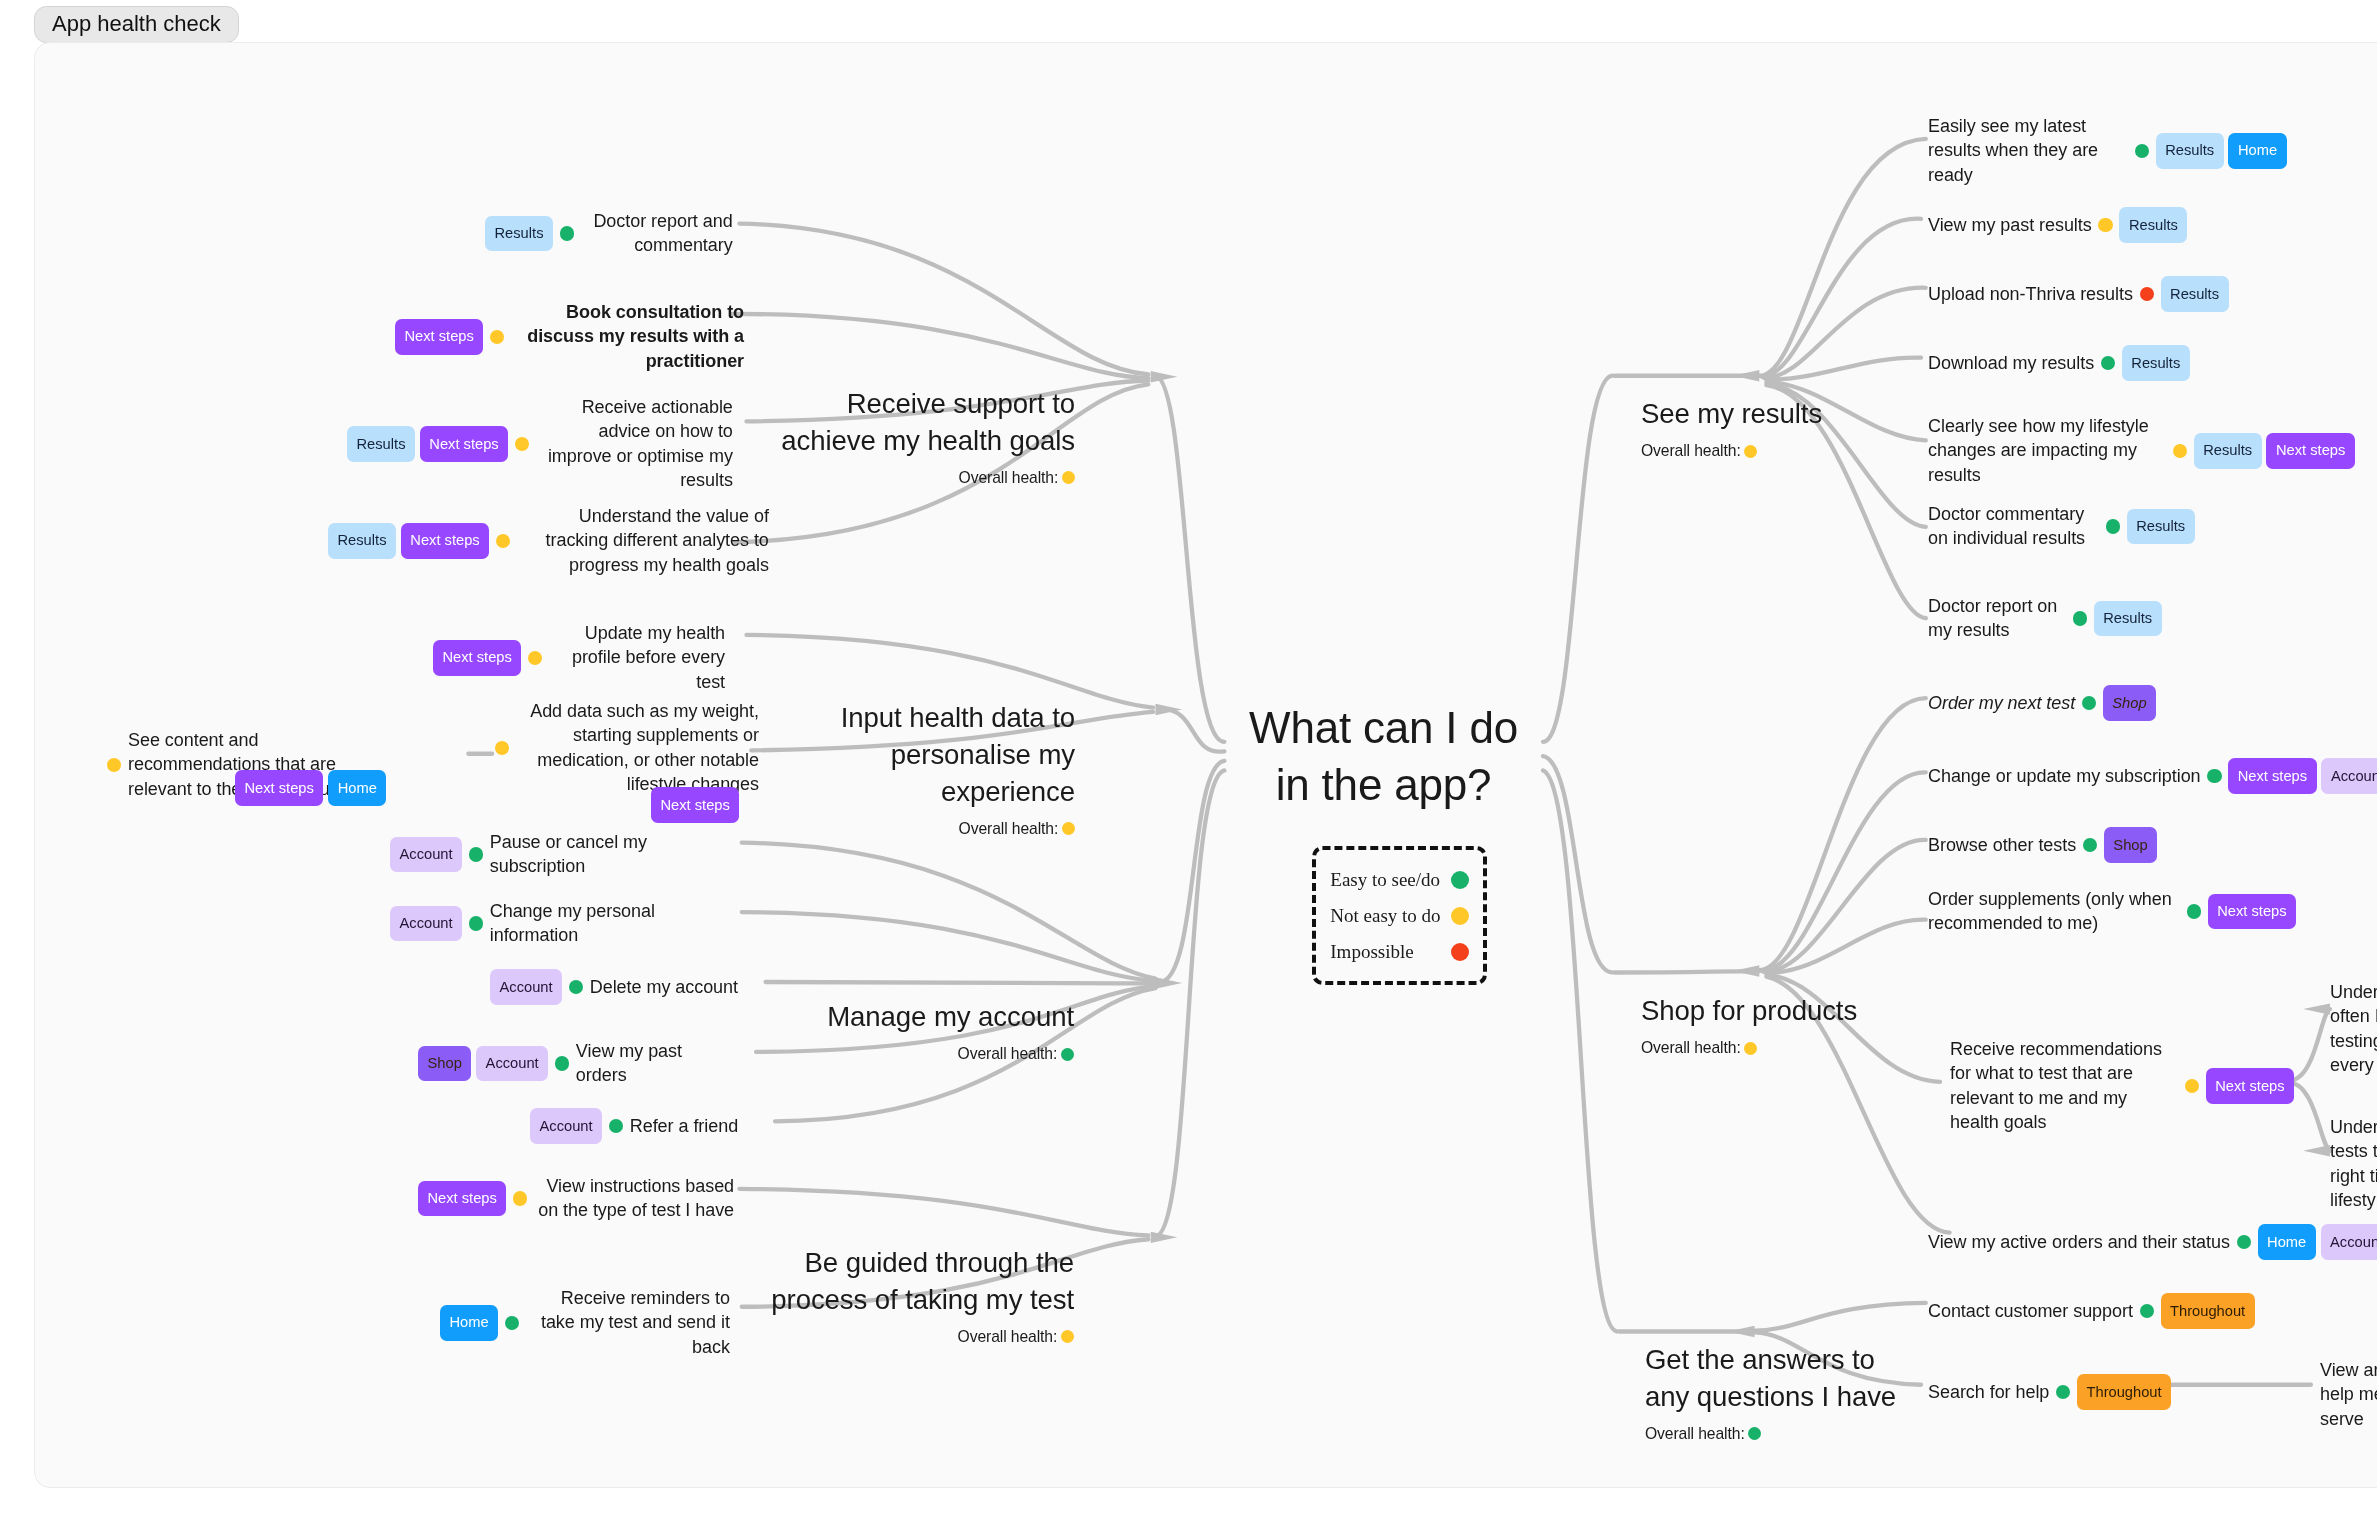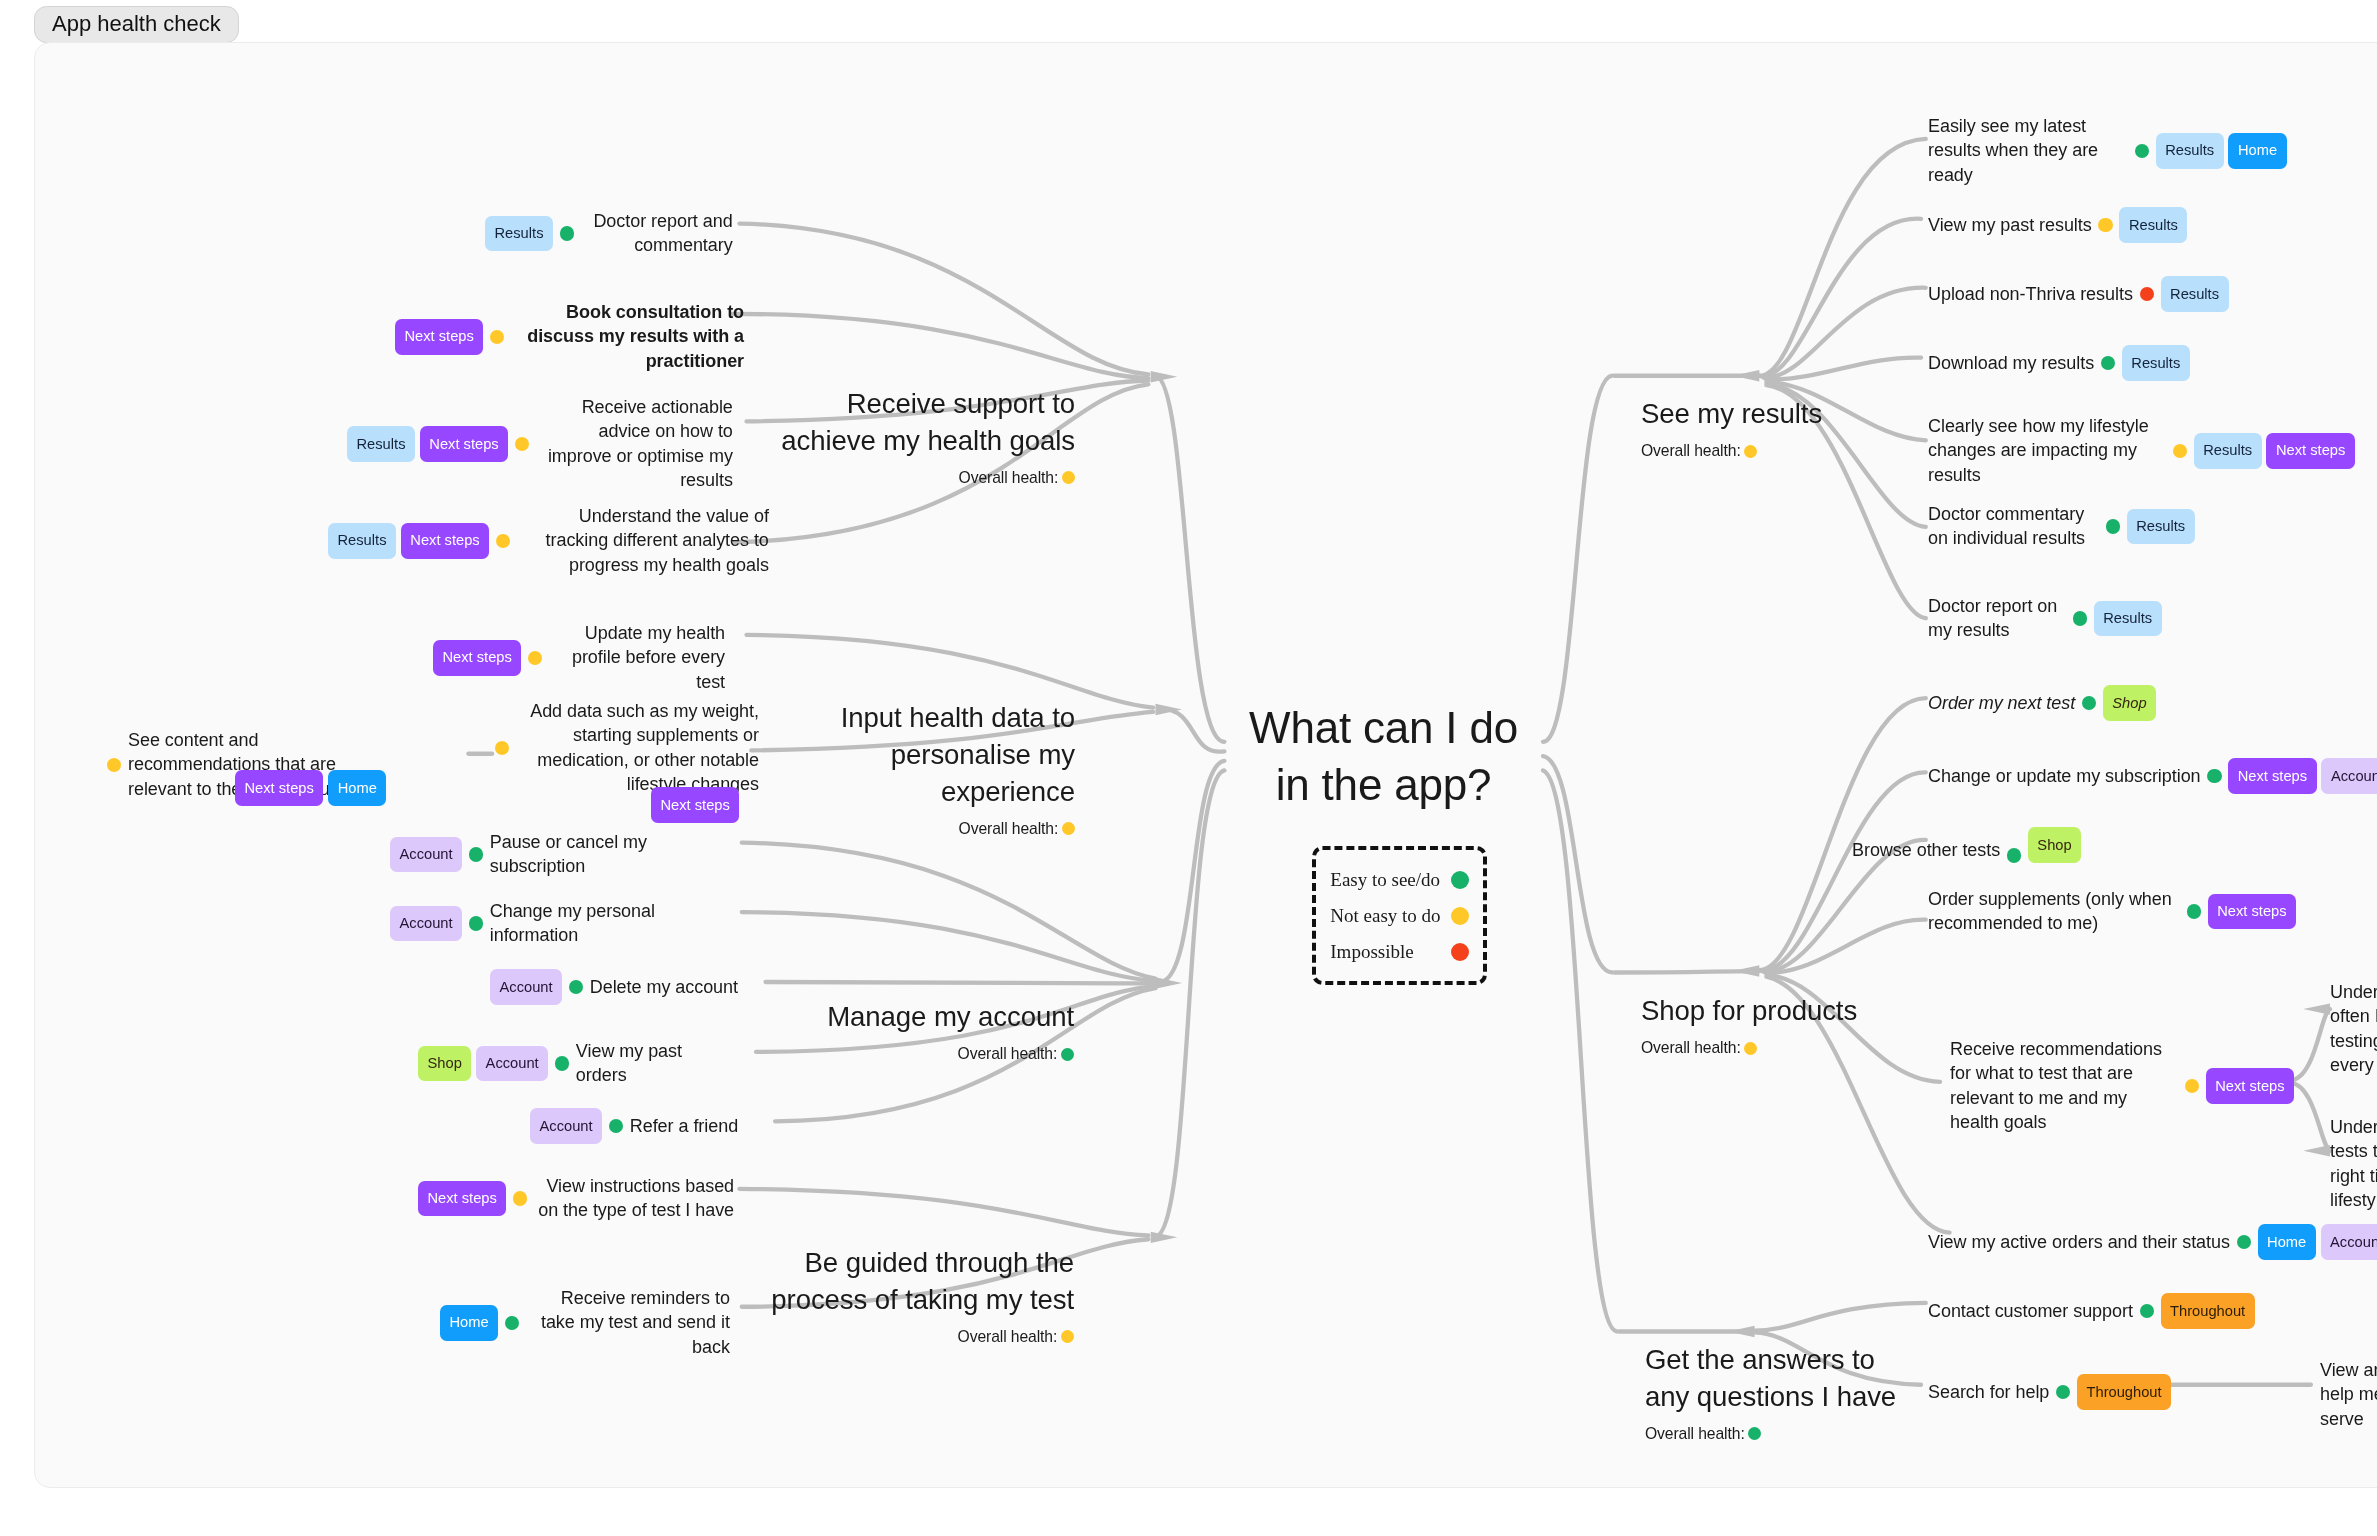--- a/index.html
+++ b/index.html
@@ -95,21 +95,21 @@
     border-radius: 6.7px;
     font-size: 14.7px; line-height: 1;
     padding: 10.5px 9.5px;
     white-space: nowrap;
     display: inline-block;
   }
   .tag.results    { background: #b8dffc; color: #14233a; }
   .tag.nextsteps  { background: #9747ff; color: #ffffff; }
   .tag.home       { background: #119dfb; color: #ffffff; }
   .tag.account    { background: #ddc8fc; color: #231434; }
-  .tag.shop       { background: #bef264; color: #36250f; }
+  .tag.shop       { background: #8b5cf6; color: #36250f; }
   .tag.throughout { background: #fba126; color: #2b1c05; }
 </style>
 </head>
 <body>
 
 <div id="root">
 
   <div class="frame-tab">App health check</div>
   <div class="canvas"></div>
 
@@ -419,21 +419,21 @@
   <div class="leaf" style="left:1928px; top:758px;">
     <span class="txt la">Change or update my subscription</span>
     <span class="dot g"></span>
     <span class="tags">
       <span class="tag nextsteps">Next steps</span>
       <span class="tag account">Account</span>
 
     </span>
   </div>
 
-  <div class="leaf" style="left:1852px; top:827px;align-items:flex-end;">
+  <div class="leaf" style="left:1928px; top:827px;">
     <span class="txt la">Browse other tests</span>
     <span class="dot g"></span>
     <span class="tags">
       <span class="tag shop">Shop</span>
     </span>
   </div>
 
   <div class="leaf" style="left:1928px; top:887px;">
     <span class="txt la" style="width:252px;">Order supplements (only when recommended to me)</span>
     <span class="dot g"></span>

